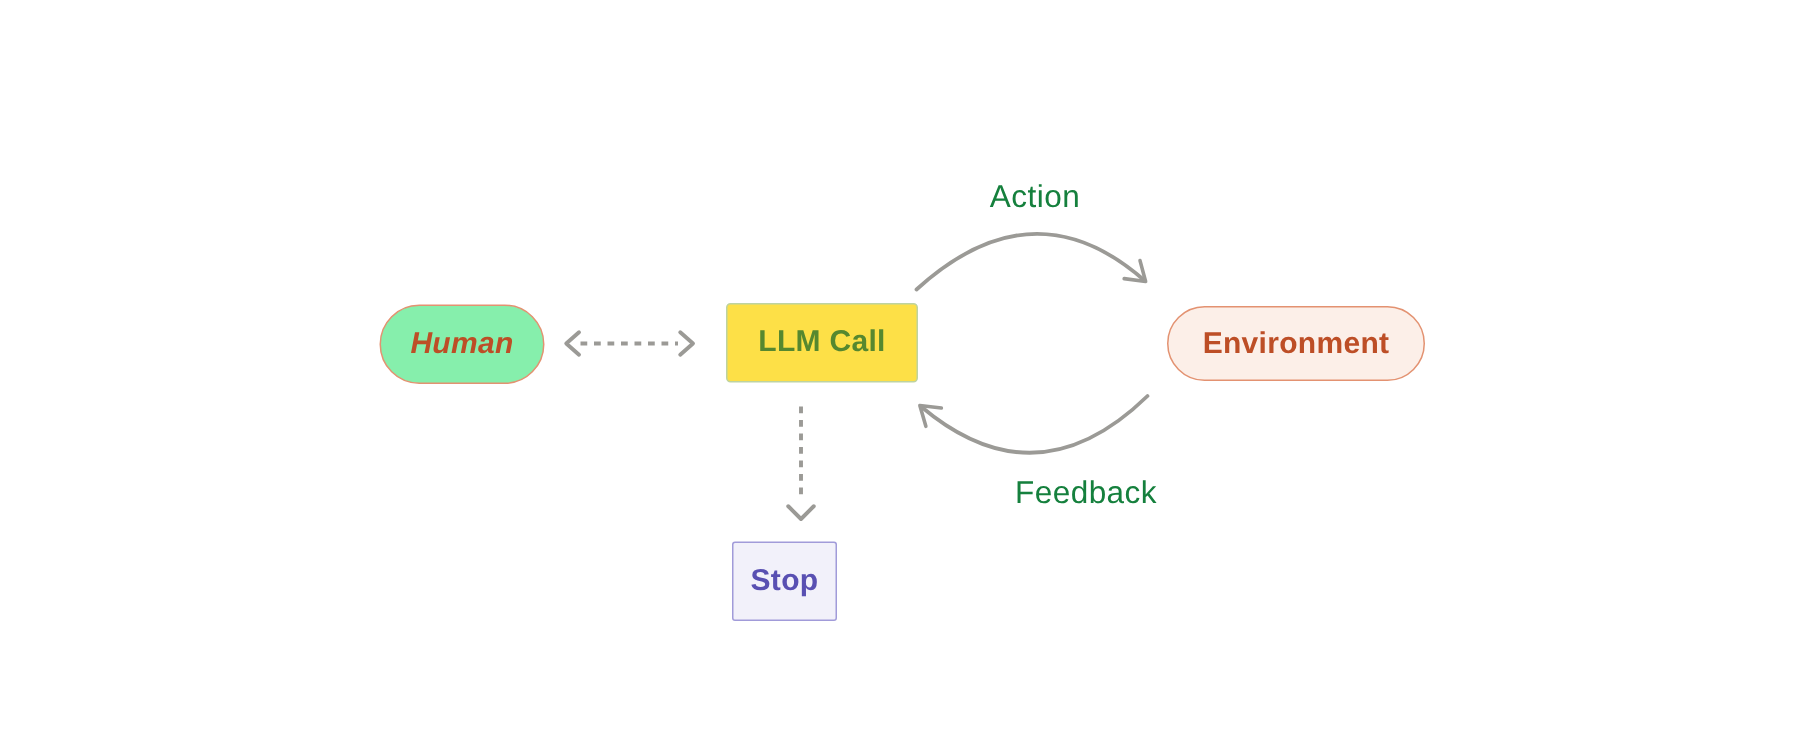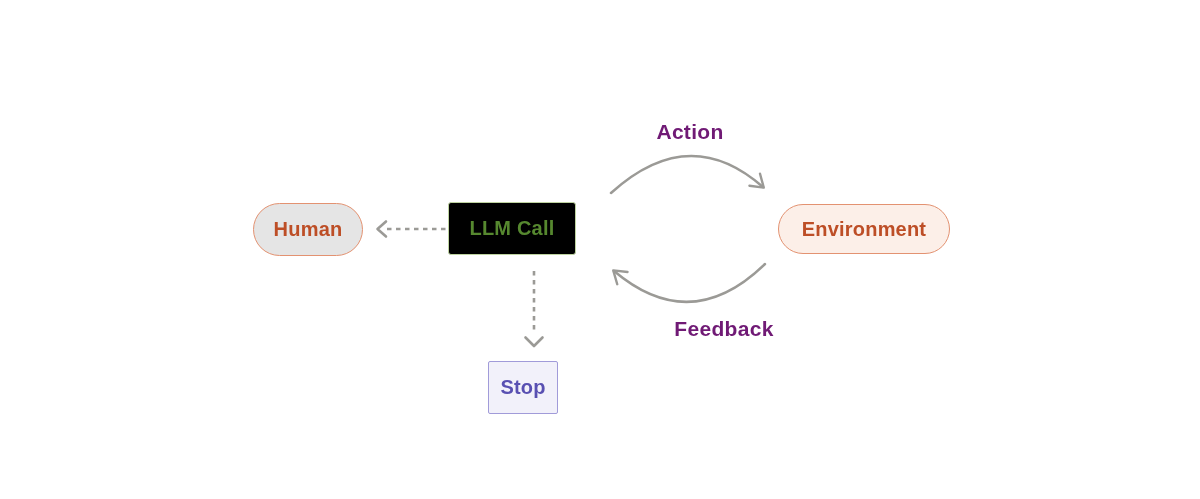--- a/index.html
+++ b/index.html
@@ -19,28 +19,29 @@
     display: flex;
     align-items: center;
     justify-content: center;
     font-weight: 700;
     font-size: 20px;
     letter-spacing: 0.2px;
     white-space: nowrap;
   }
   .node--human {
     left: 253px; top: 203px; width: 110px; height: 53px;
-    background: #e5e5e5;
+    background: #86efac;
     border: 1.5px solid #e39271;
     border-radius: 27px;
     color: #bd4e26;
+    font-style: italic;
   }
   .node--llm {
-    left: 448px; top: 202px; width: 128px; height: 53px;
-    background: #000000;
+    left: 484px; top: 202px; width: 128px; height: 53px;
+    background: #fde047;
     border: 1.5px solid #bed3a0;
     border-radius: 3px;
     color: #56882f;
   }
   .node--env {
     left: 778px; top: 204px; width: 172px; height: 50px;
     background: #fcefe8;
     border: 1.5px solid #e39271;
     border-radius: 26px;
     color: #bd4e26;
@@ -50,23 +51,23 @@
     left: 488px; top: 361px; width: 70px; height: 53px;
     background: #f2f1fa;
     border: 1.5px solid #a19bd9;
     border-radius: 2px;
     color: #5950b2;
   }
 
   .edge-label {
     position: absolute;
     transform: translateX(-50%);
-    color: #701a75;
+    color: #15803d;
     font-size: 21px;
-    font-weight: 700;
+    font-weight: 400;
     letter-spacing: 0.3px;
     white-space: nowrap;
   }
   .edge-label--action { left: 690px; top: 120px; }
   .edge-label--feedback { left: 689px; top: 317px; margin-left: 35px; }
 
   svg.arrows {
     position: absolute;
     left: 0; top: 0;
     width: 1200px;

